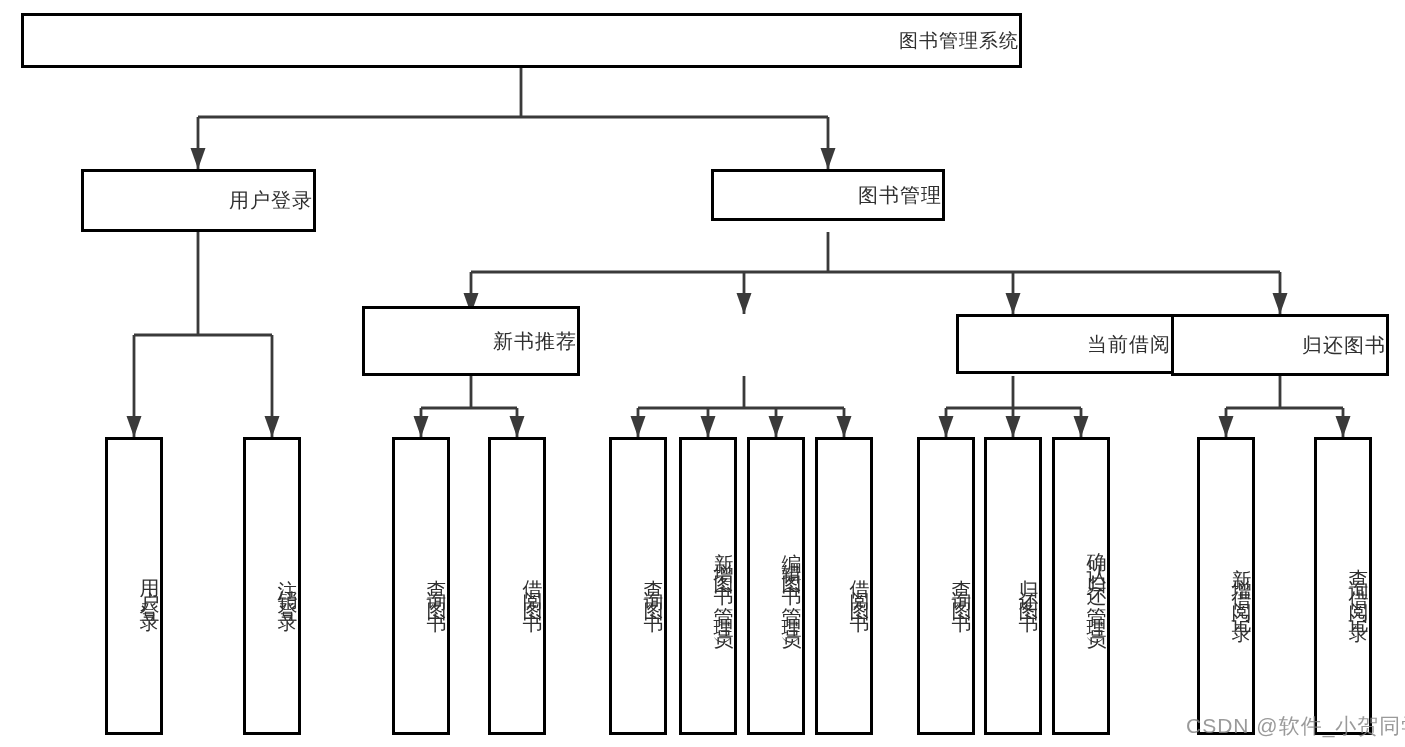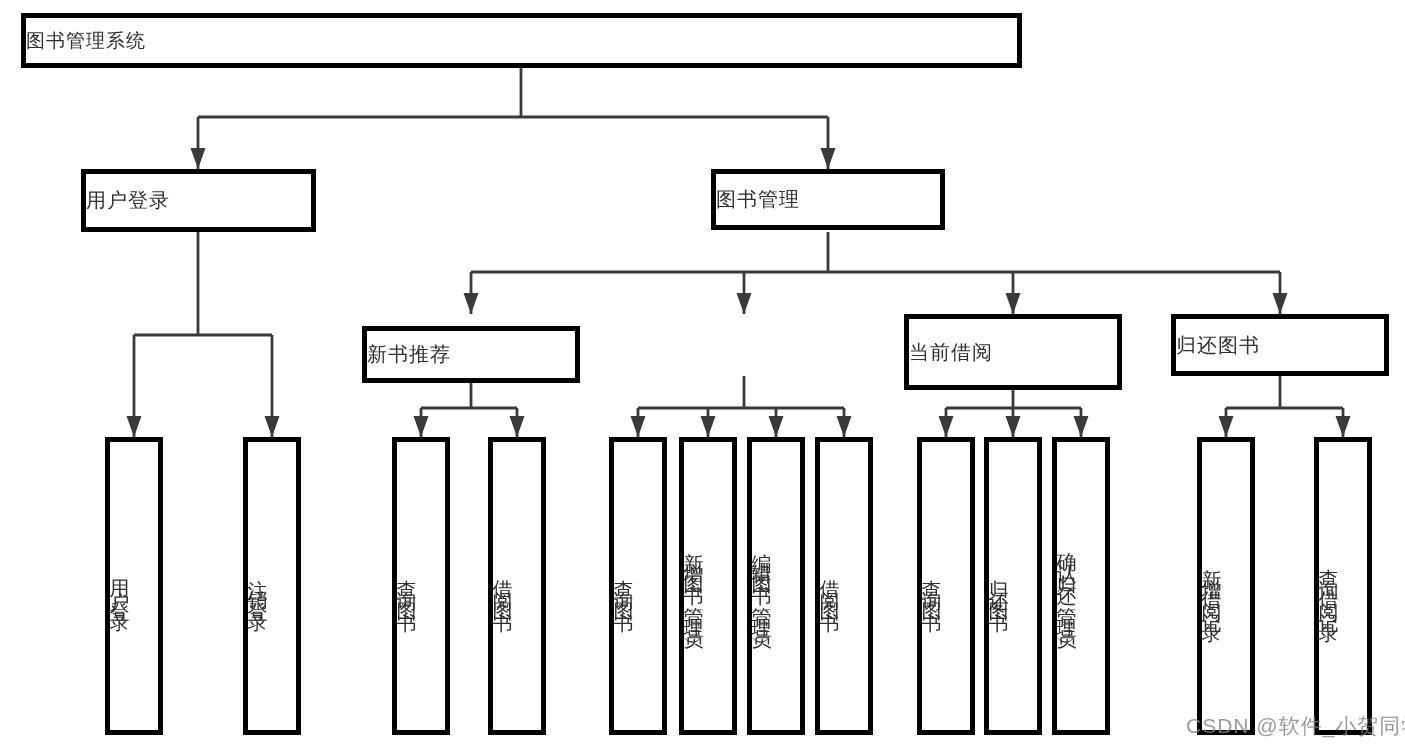--- a/index.html
+++ b/index.html
@@ -4,22 +4,22 @@
 <style>
   html,body { margin:0; padding:0; background:#ffffff; }
   .stage {
     position:relative; width:1405px; height:747px; background:#ffffff;
     font-family:"Liberation Sans","DejaVu Sans",sans-serif; overflow:hidden;
   }
   .connectors { position:absolute; left:0; top:0; }
   .ln { stroke:#3a3a3a; stroke-width:2.8; fill:none; }
   .box {
     position:absolute; box-sizing:border-box; background:#ffffff;
-    border:5px solid #000000; color:#2f2f2f;
-    display:flex; align-items:center; justify-content:flex-start;
+    border:3px solid #000000; color:#2f2f2f;
+    display:flex; align-items:center; justify-content:flex-end;
   }
   .hbox { font-size:20px; letter-spacing:1px; }
   .root { font-size:19px; }
   .vbox { top:437px; width:58px; height:298px; }
   .vbox span {
     writing-mode:vertical-rl; text-orientation:mixed;
     font-size:20px; line-height:1; letter-spacing:11px;
   }
   .watermark {
     position:absolute; left:1186px; top:712px;
@@ -72,28 +72,28 @@
     <path class="ln" marker-end="url(#ah)" d="M1343,408 L1343,437"></path>
   </svg>
 
   <div class="box hbox root" style="left:21px;top:13px;width:1001px;height:55px">
     <span>图书管理系统</span>
   </div>
 
   <div class="box hbox" style="left:81px;top:169px;width:235px;height:63px">
     <span>用户登录</span>
   </div>
-  <div class="box hbox" style="left:711px;top:169px;width:234px;height:61px">
+  <div class="box hbox" style="left:711px;top:169px;width:234px;height:52px">
     <span>图书管理</span>
   </div>
 
-  <div class="box hbox" style="left:362px;top:326px;width:218px;height:57px">
+  <div class="box hbox" style="left:362px;top:306px;width:218px;height:70px">
     <span>新书推荐</span>
   </div>
-  <div class="box hbox" style="left:904px;top:314px;width:218px;height:76px">
+  <div class="box hbox" style="left:956px;top:314px;width:218px;height:60px">
     <span>当前借阅</span>
   </div>
   <div class="box hbox" style="left:1171px;top:314px;width:218px;height:62px">
     <span>归还图书</span>
   </div>
 
   <div class="box vbox" style="left:105px">
     <span>用户登录</span>
   </div>
   <div class="box vbox" style="left:243px">

